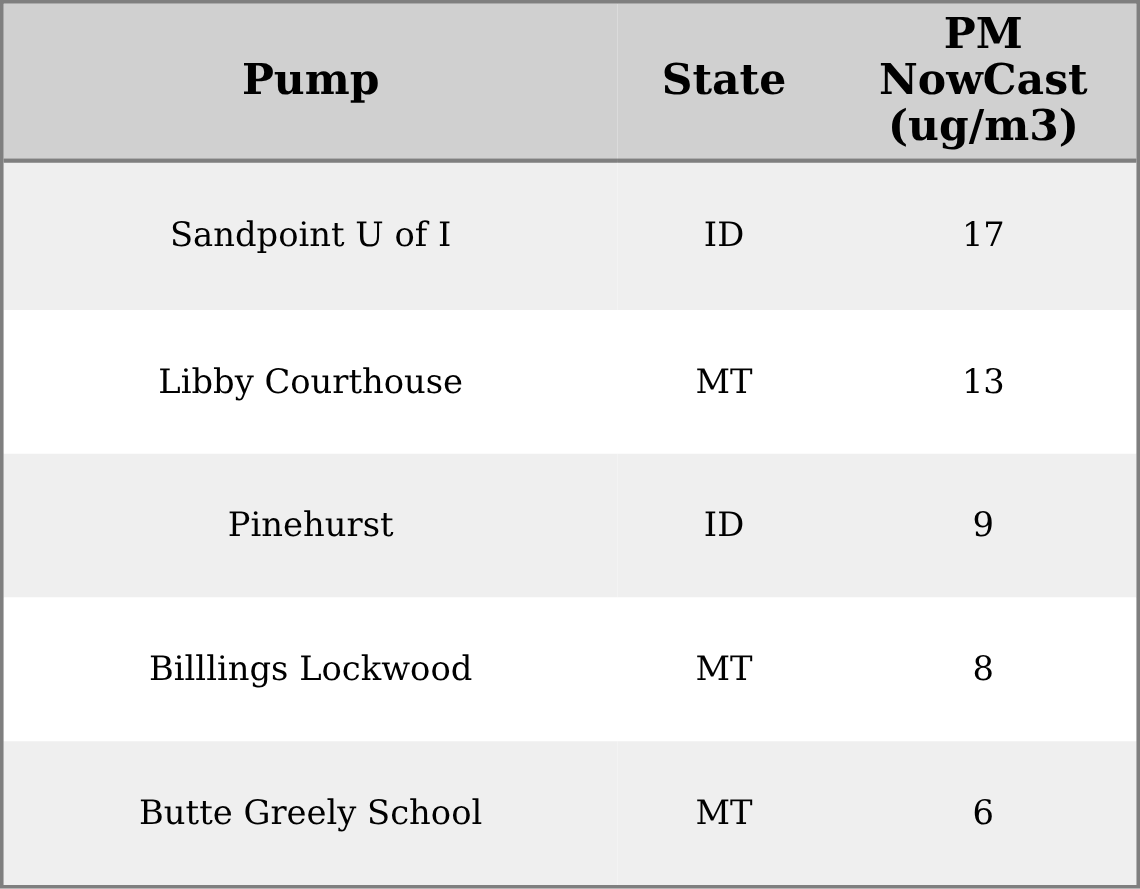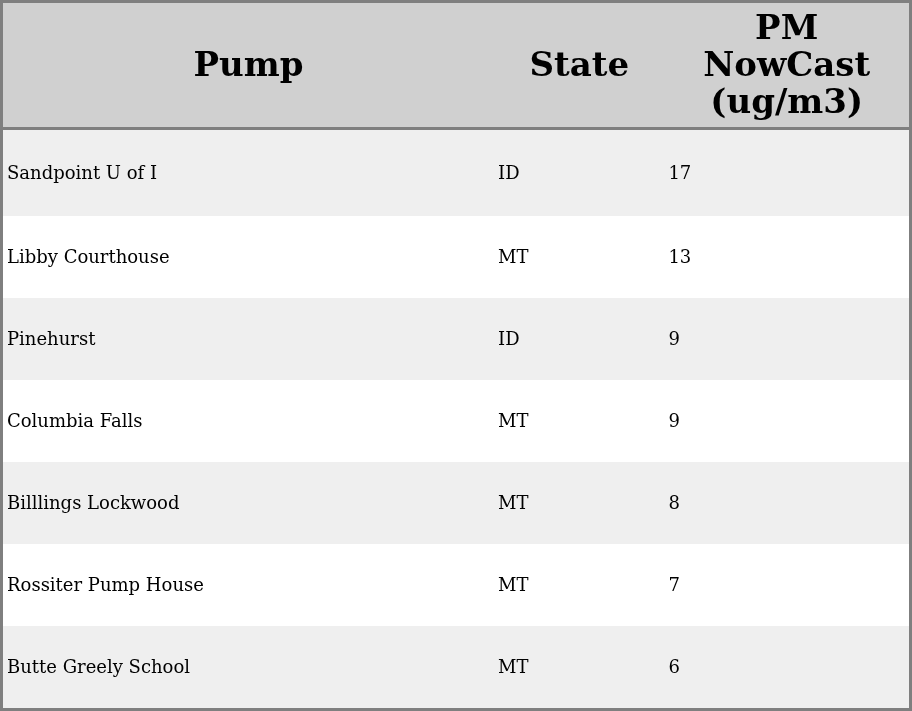--- a/index.html
+++ b/index.html
@@ -31,21 +31,22 @@
     font-weight:bold;
     font-size:34px;
     line-height:37px;
     text-align:center;
     vertical-align:middle;
     white-space:pre-line;
     height:125px;
     padding:0 4px;
   }
   tbody td{
-    font-size:18px;
+    font-size:27px;
+    text-align:center;
     vertical-align:middle;
     padding:0 4px;
   }
   tbody tr:nth-child(odd){background:var(--row-alt-bg);}
   tbody tr:nth-child(even){background:var(--row-bg);}
 </style>
 </head>
 <body>
 
 <div class="table-frame">
@@ -74,33 +75,23 @@
           <td>Libby Courthouse</td>
           <td>MT</td>
           <td>13</td>
         </tr>
         <tr>
           <td>Pinehurst</td>
           <td>ID</td>
           <td>9</td>
         </tr>
         <tr>
-          <td>Columbia Falls</td>
-          <td>MT</td>
-          <td>9</td>
-        </tr>
-        <tr>
           <td>Billlings Lockwood</td>
           <td>MT</td>
           <td>8</td>
-        </tr>
-        <tr>
-          <td>Rossiter Pump House</td>
-          <td>MT</td>
-          <td>7</td>
         </tr>
         <tr>
           <td>Butte Greely School</td>
           <td>MT</td>
           <td>6</td>
         </tr>
       </tbody>
   </table>
 </div>
 

